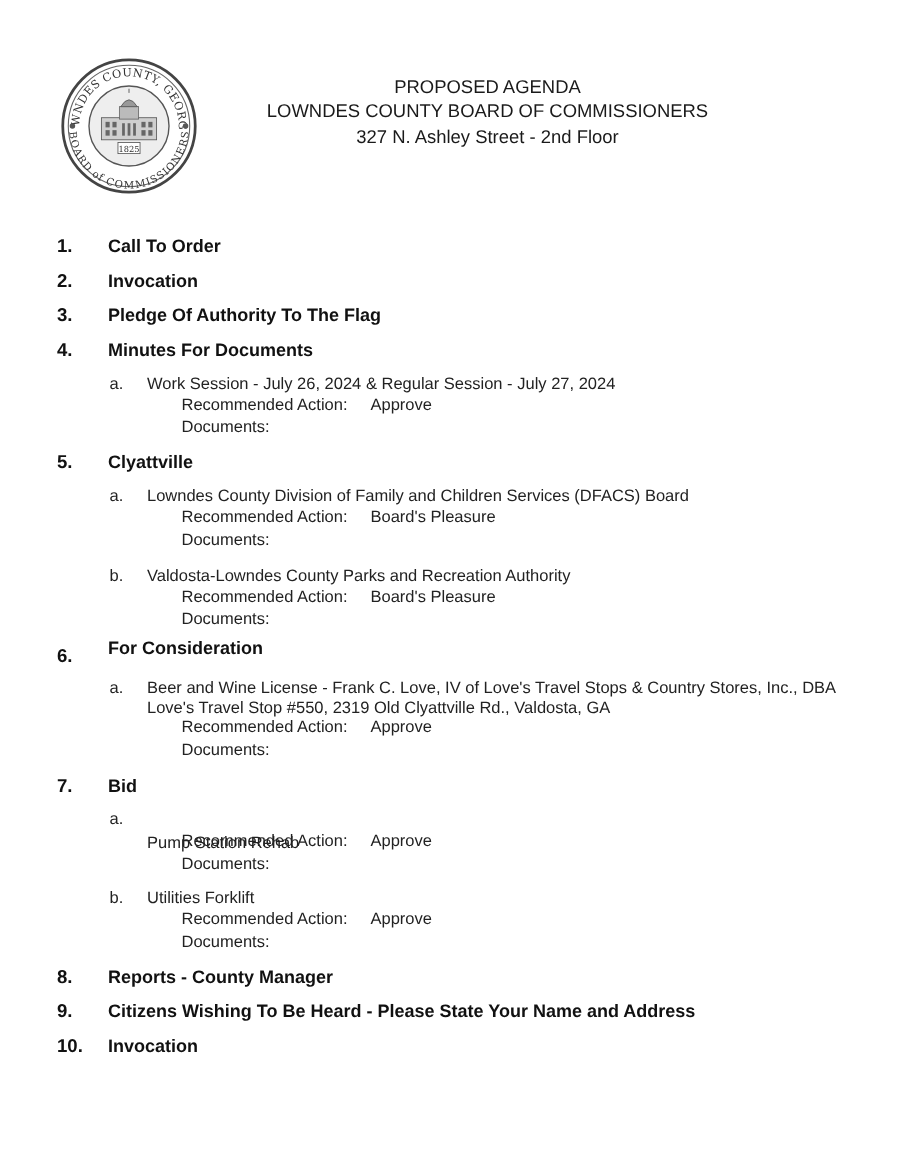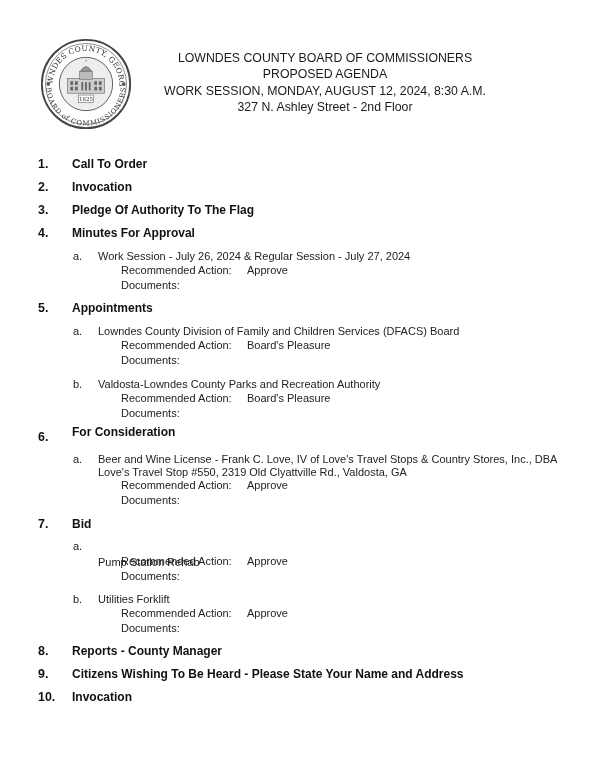--- a/index.html
+++ b/index.html
@@ -55,48 +55,47 @@
         <rect x="49" y="48" width="2" height="9"></rect>
         <rect x="53" y="48" width="2" height="9"></rect>
     </g>
     <rect x="42" y="62" width="16" height="8" fill="#fff" stroke="#555" stroke-width="0.6"></rect>
     <text x="50" y="68.5" font-family="DejaVu Serif, serif" font-size="6" fill="#333" text-anchor="middle">1825</text>
     <circle cx="9" cy="50" r="2" fill="#555"></circle>
     <circle cx="91" cy="50" r="2" fill="#555"></circle>
   </svg>
 
   <div class="header-text">
+    <div>PROPOSED AGENDA</div>
     <div>LOWNDES COUNTY BOARD OF COMMISSIONERS</div>
-    <div>PROPOSED AGENDA</div>
-    <div>WORK SESSION, MONDAY, AUGUST 12, 2024, 8:30 A.M.</div>
     <div>327 N. Ashley Street - 2nd Floor</div>
   </div>
 </div>
 
 <div class="agenda">
 
   <span class="item-num" style="top:157px">1.</span>
   <span class="item-title" style="top:157px">Call To Order</span>
 
   <span class="item-num" style="top:180px">2.</span>
   <span class="item-title" style="top:180px">Invocation</span>
 
   <span class="item-num" style="top:203px">3.</span>
   <span class="item-title" style="top:203px">Pledge Of Authority To The Flag</span>
 
   <span class="item-num" style="top:226px">4.</span>
-  <span class="item-title" style="top:226px">Minutes For Approval</span>
+  <span class="item-title" style="top:226px">Minutes For Documents</span>
   <span class="sub-letter" style="top:250px">a.</span>
   <span class="sub-title" style="top:249px">Work Session - July 26, 2024 &amp; Regular Session - July 27, 2024</span>
   <span class="ra-label" style="top:264px">Recommended Action:</span>
   <span class="ra-value" style="top:264px">Approve</span>
   <span class="doc-label" style="top:279px">Documents:</span>
 
   <span class="item-num" style="top:301px">5.</span>
-  <span class="item-title" style="top:301px">Appointments</span>
+  <span class="item-title" style="top:301px">Clyattville</span>
   <span class="sub-letter" style="top:325px">a.</span>
   <span class="sub-title" style="top:324px">Lowndes County Division of Family and Children Services (DFACS) Board</span>
   <span class="ra-label" style="top:339px">Recommended Action:</span>
   <span class="ra-value" style="top:339px">Board's Pleasure</span>
   <span class="doc-label" style="top:354px">Documents:</span>
 
   <span class="sub-letter" style="top:378px">b.</span>
   <span class="sub-title" style="top:377px">Valdosta-Lowndes County Parks and Recreation Authority</span>
   <span class="ra-label" style="top:392px">Recommended Action:</span>
   <span class="ra-value" style="top:392px">Board's Pleasure</span>

